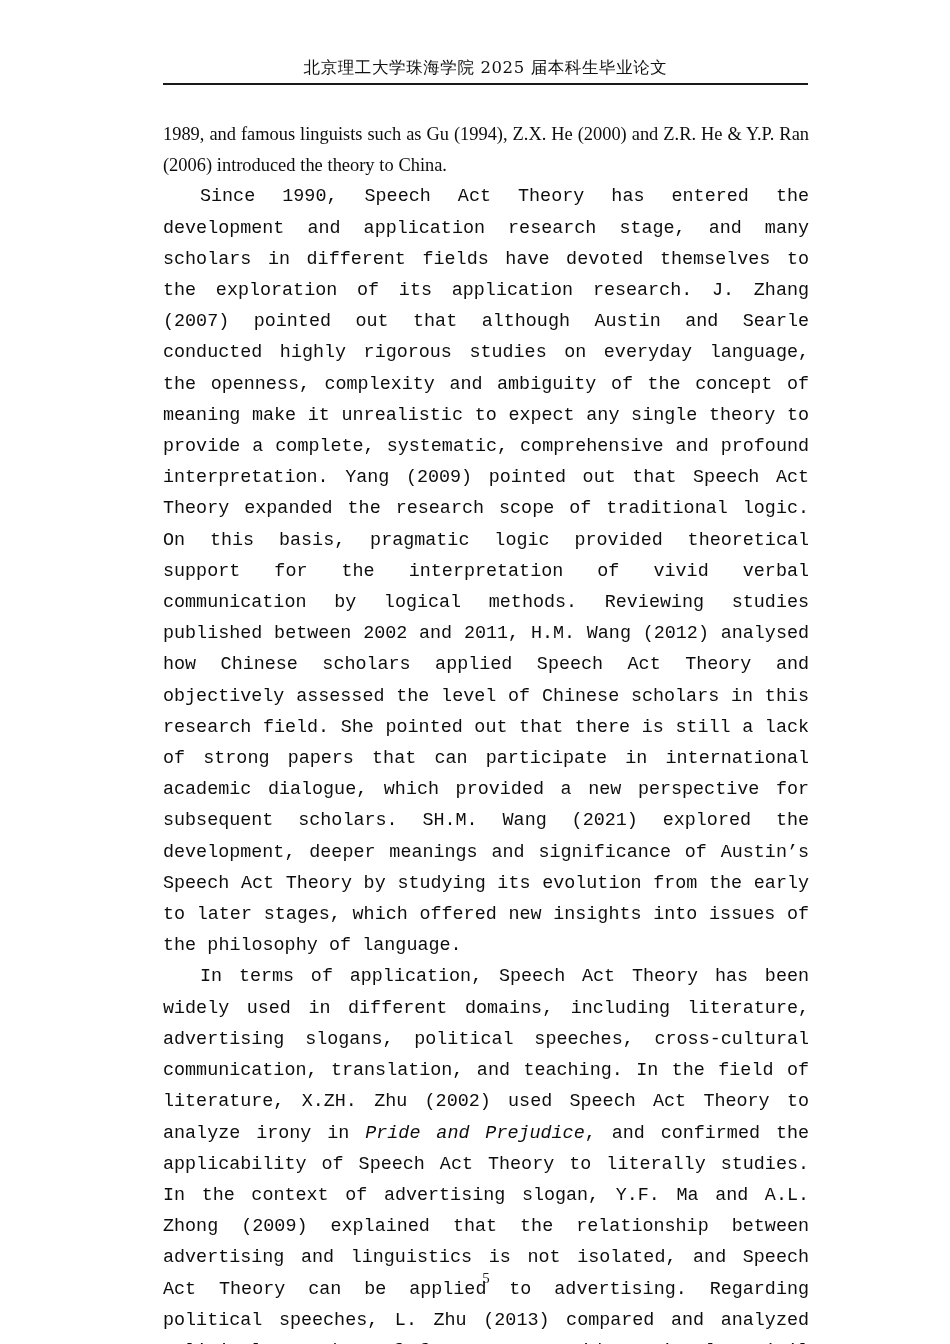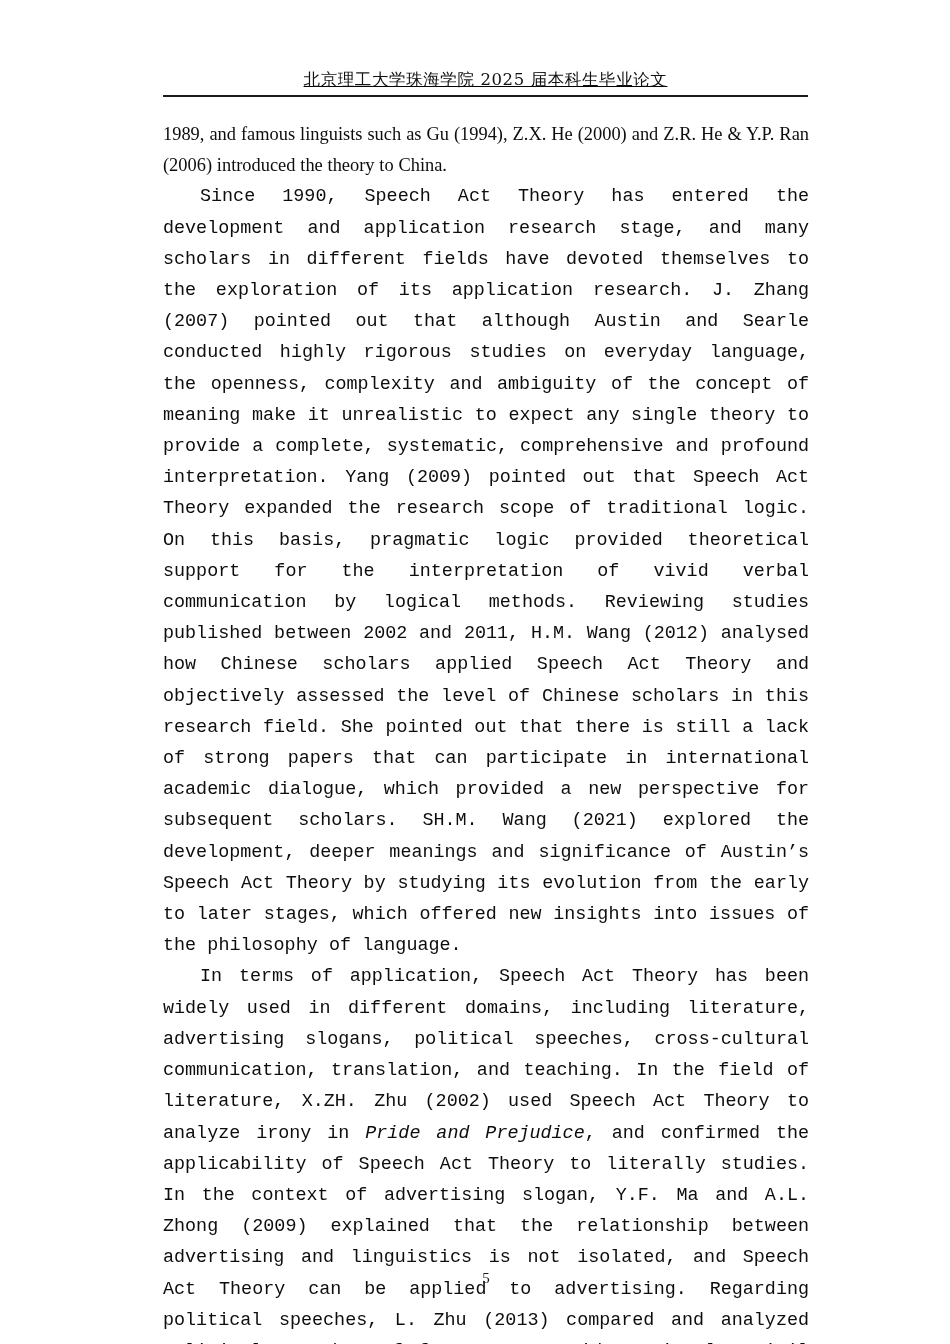--- a/index.html
+++ b/index.html
@@ -17,23 +17,22 @@
     margin: 0 auto;
     overflow: hidden;
     font-family: "Liberation Serif", "DejaVu Serif", serif;
     color: #000000;
   }
 
   
   .header {
     position: absolute;
     left: 163px;
-    top: 68px;
+    top: 56px;
     width: 645px;
-    text-decoration: underline;
   }
 
   .header-title {
     text-align: center;
     font-family: "DejaVu Serif", "Liberation Serif", serif;
     font-size: 16.5px;
     line-height: 24px;
     letter-spacing: 0.6px;
     color: #111111;
     white-space: nowrap;

